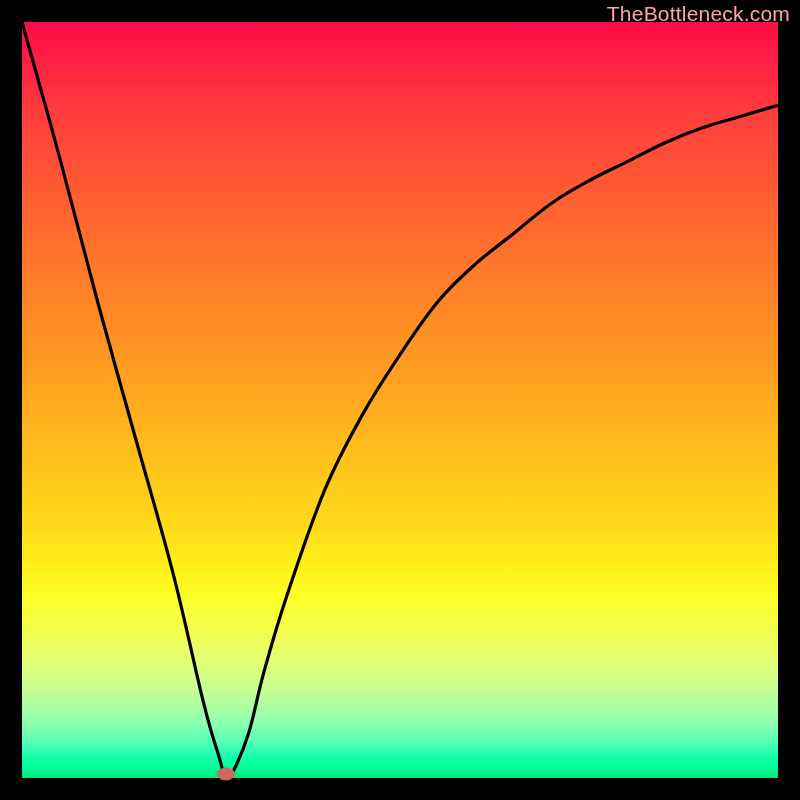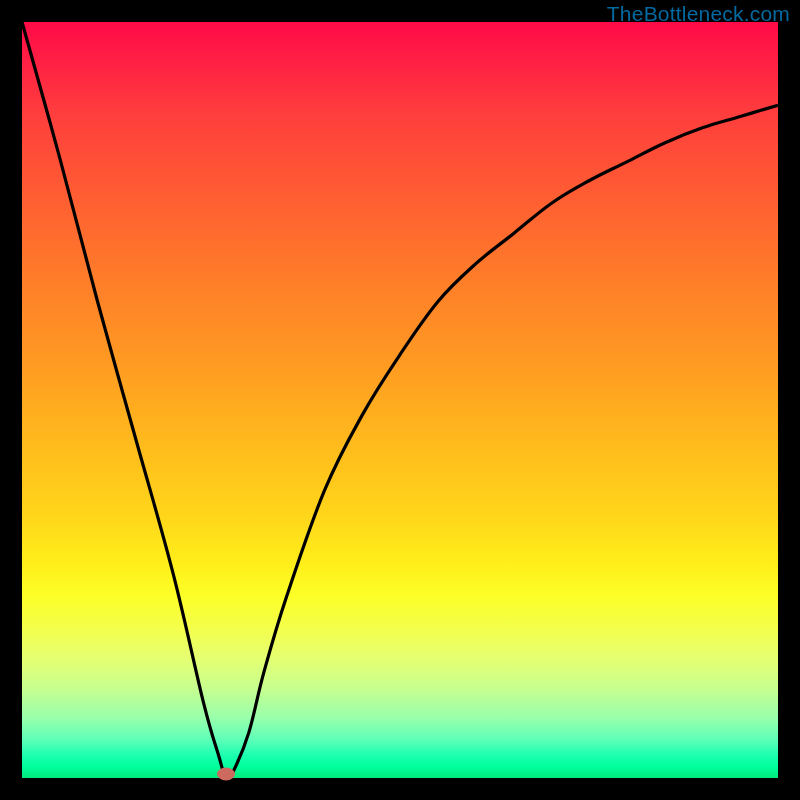--- a/index.html
+++ b/index.html
@@ -35,21 +35,21 @@
       #5cffb8 95%,
       #1cffb0 97%,
       #00ff9c 98.5%,
       #00e87a 100%
     );
   }
   .attribution {
     position: absolute;
     top: 2px;
     right: 10px;
-    color: #0369a1;
+    color: #fca5a5;
     font-size: 21px;
     font-weight: 500;
     letter-spacing: 0.2px;
   }
   svg.curve {
     position: absolute;
     left: 0;
     top: 0;
     width: 756px;
     height: 756px;

